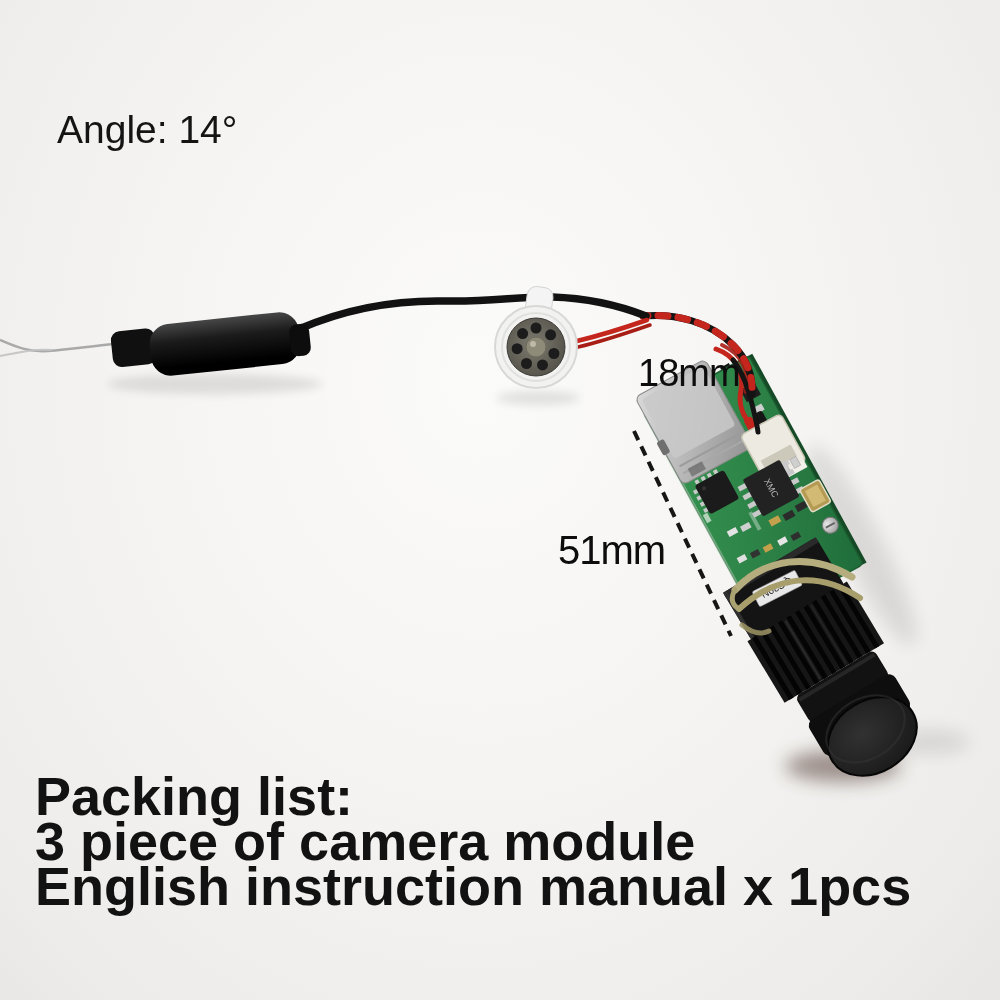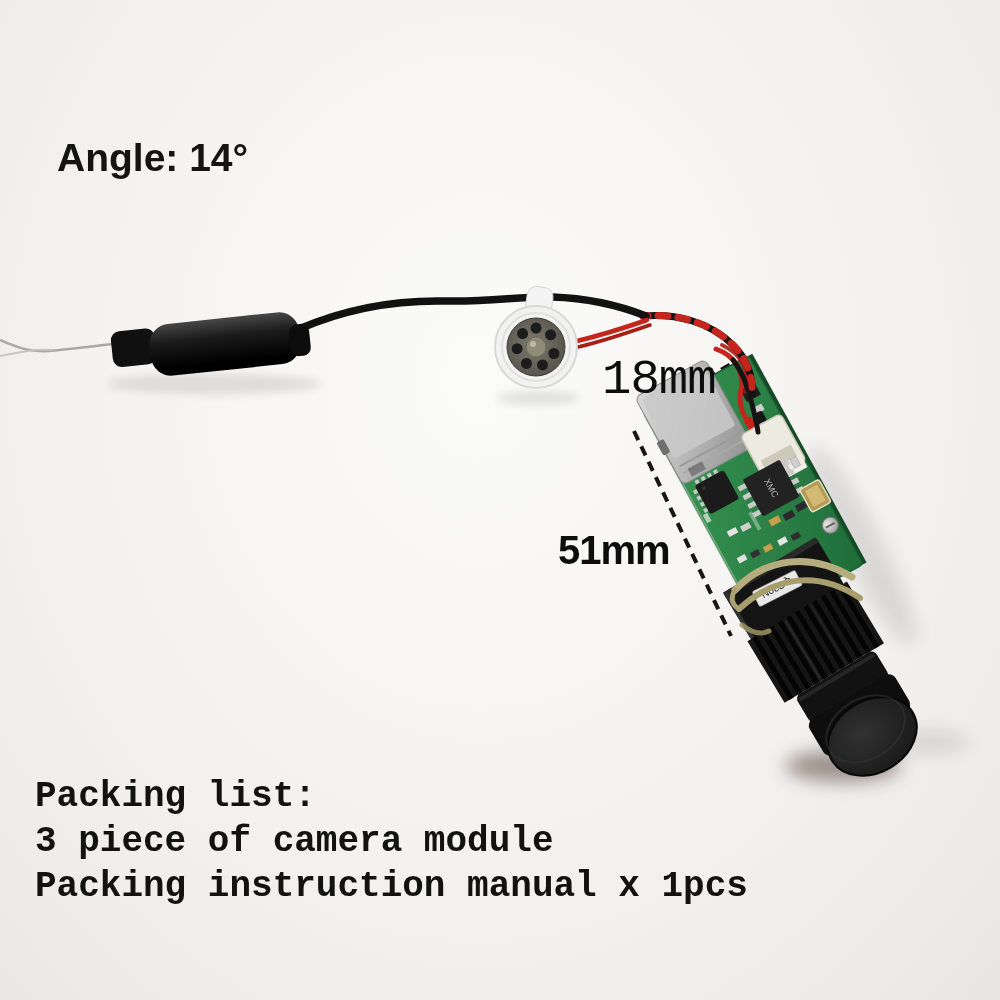--- a/index.html
+++ b/index.html
@@ -5,24 +5,24 @@
   html,body{margin:0;padding:0;}
   body{
     width:1000px;height:1000px;position:relative;overflow:hidden;
     background:radial-gradient(ellipse at 48% 38%, #fbfbfa 0%, #f5f4f2 45%, #edecea 85%, #e7e6e4 100%);
     font-family:"Liberation Sans", sans-serif;
     -webkit-font-smoothing:antialiased;
   }
   .photo-stage{position:absolute;inset:0;}
   svg{position:absolute;left:0;top:0;}
   .lbl{position:absolute;color:#141414;white-space:nowrap;}
-  .lbl-angle{left:57px;top:136px;font-size:39px;font-weight:bold;letter-spacing:0;text-align:center;}
-  .lbl-18{left:602px;top:352px;font-size:49px;font-weight:400;letter-spacing:-1px;color:#0d0d0d;font-family:Liberation Mono, monospace;}
-  .lbl-51{left:558px;top:528px;font-size:40px;font-weight:700;letter-spacing:-1px;color:#0d0d0d;}
-  .packing{position:absolute;left:35px;top:774px;font-size:36px;font-weight:bold;line-height:45px;color:#121212;letter-spacing:0;font-family:Liberation Mono, monospace;}
+  .lbl-angle{left:57px;top:108px;font-size:39px;font-weight:normal;letter-spacing:0;text-align:center;}
+  .lbl-18{left:638px;top:352px;font-size:38px;font-weight:400;letter-spacing:-1px;color:#0d0d0d;}
+  .lbl-51{left:558px;top:528px;font-size:40px;font-weight:400;letter-spacing:-1px;color:#0d0d0d;}
+  .packing{position:absolute;left:35px;top:774px;font-size:54px;font-weight:bold;line-height:45px;color:#121212;letter-spacing:0;}
   .packing div{white-space:nowrap;}
 </style>
 </head>
 <body>
 
 <div class="photo-stage">
 
 <svg width="1000" height="1000" viewBox="0 0 1000 1000">
   <defs>
     <filter id="b5" x="-60%" y="-60%" width="220%" height="220%">
@@ -246,16 +246,16 @@
   </g>
 </svg>
 
 <div class="lbl lbl-angle">Angle: 14°</div>
 <div class="lbl lbl-18">18mm</div>
 <div class="lbl lbl-51">51mm</div>
 
 <div class="packing">
   <div>Packing list:</div>
   <div>3 piece of camera module</div>
-  <div>Packing instruction manual x 1pcs</div>
+  <div>English instruction manual x 1pcs</div>
 </div>
 
 </div>
 
 </body></html>

